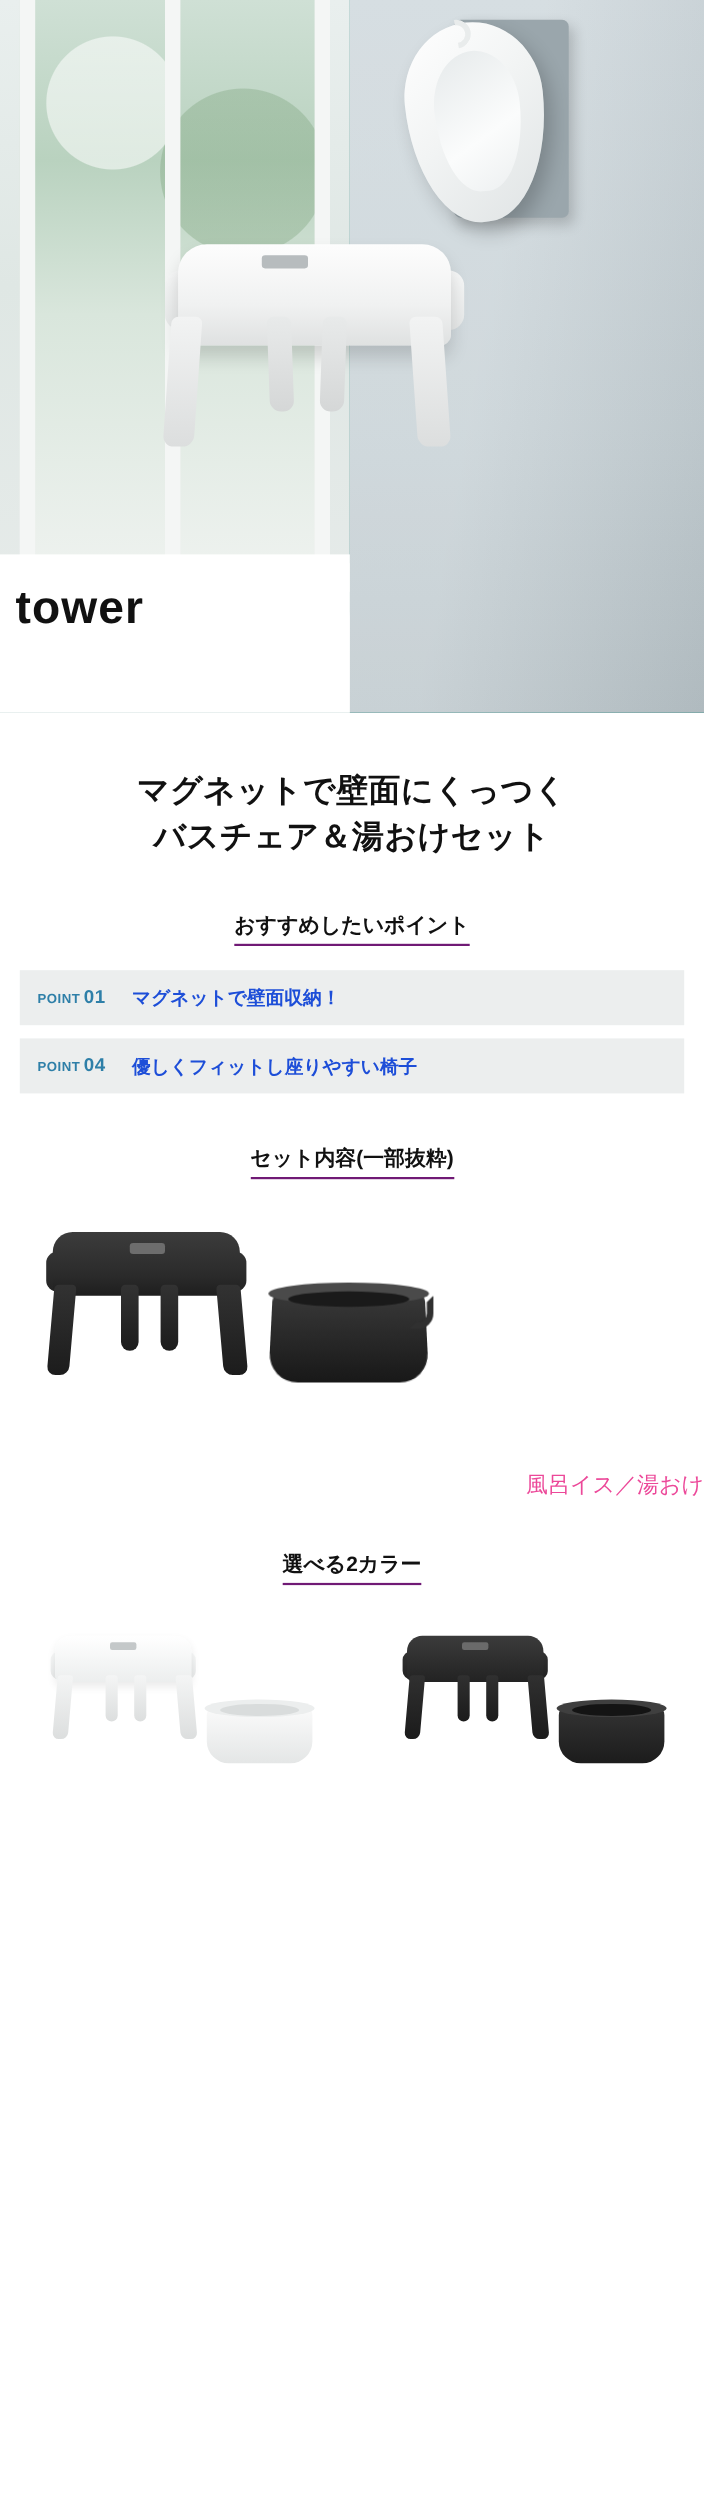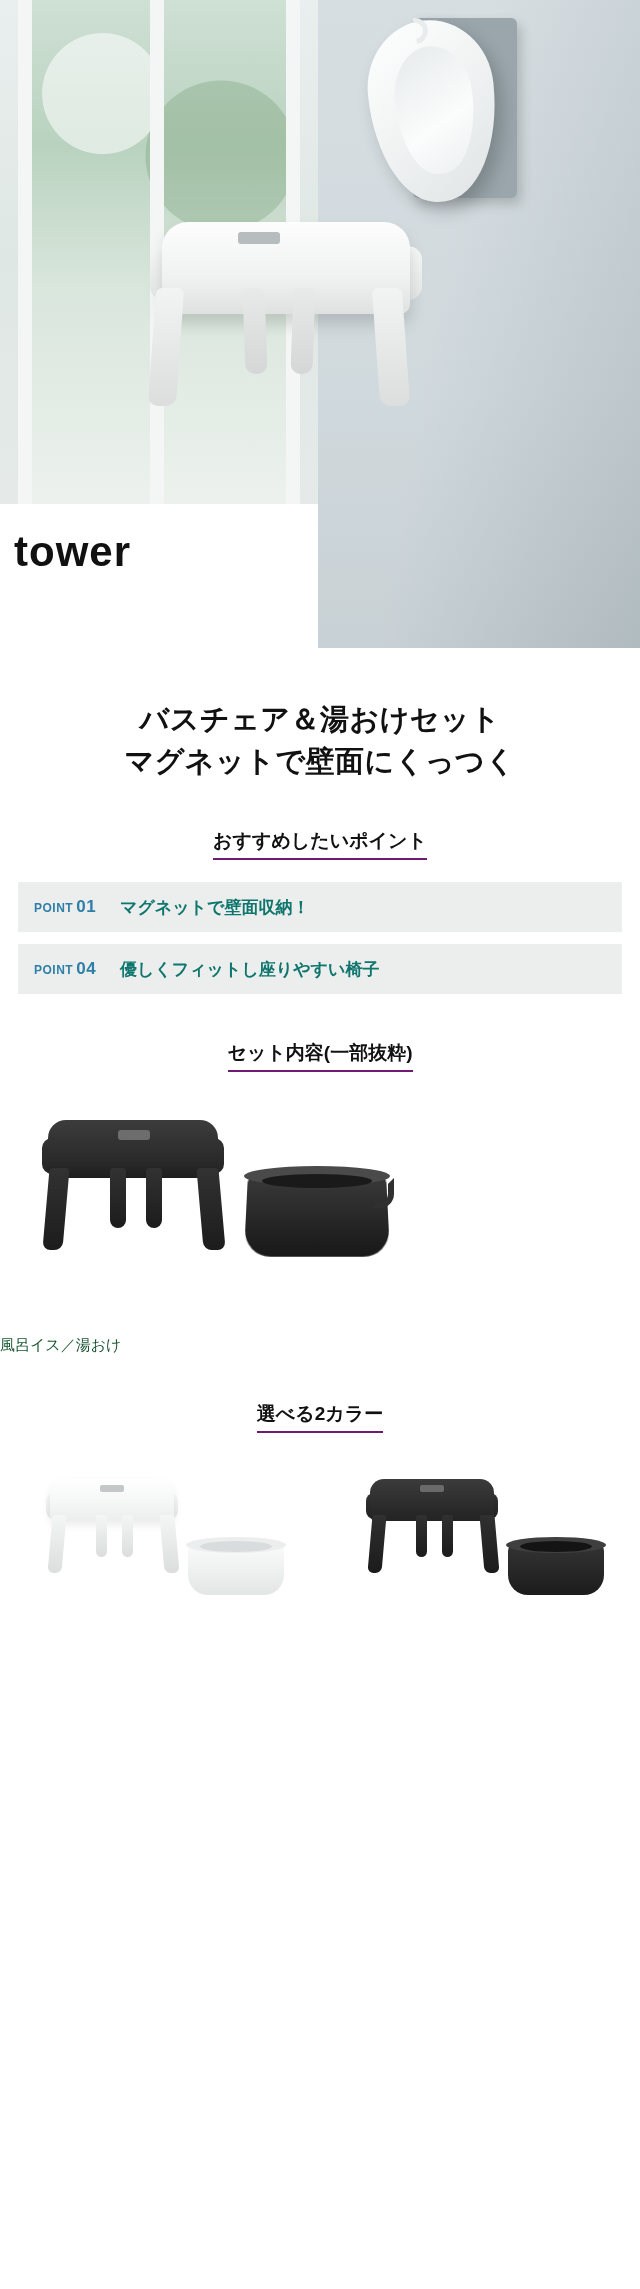--- a/index.html
+++ b/index.html
@@ -146,21 +146,21 @@
   }
   .point-tag {
     flex: 0 0 86px;
     color: #2e7fa8;
     font-weight: 700;
     font-size: 12px;
     letter-spacing: .5px;
   }
   .point-tag .num { font-size: 17px; margin-left: 3px; }
   .point-label {
-    font-size: 17px; font-weight: 700; color: #0f766e;
+    font-size: 17px; font-weight: 700; color: #1d4ed8;
   }
 
   
   .set-imgs {
     position: relative; height: 230px; margin-top: 26px;
   }
   .k-stool-seat {
     position: absolute; left: 48px; top: 22px; width: 170px; height: 58px;
     background: linear-gradient(180deg,#3c3c3c 0%, #2a2a2a 70%, #1e1e1e 100%);
     border-radius: 18px 18px 8px 8px;
@@ -192,21 +192,21 @@
   .k-basin-inner {
     position: absolute; left: 262px; top: 76px; width: 110px; height: 14px;
     background: #1a1a1a; border-radius: 50%;
   }
   .k-basin-hook {
     position: absolute; left: 372px; top: 80px; width: 22px; height: 30px;
     border: 6px solid #303030; border-left-color: transparent; border-top-color: transparent;
     border-radius: 0 0 14px 0;
   }
   .caption {
-    text-align: left; font-size: 15px; color: #14532d; margin-top: 8px;
+    text-align: right; font-size: 20px; color: #ec4899; margin-top: 8px;
   }
 
   
   .colors { position: relative; height: 190px; margin-top: 24px; }
   .c-col { position: absolute; top: 0; width: 300px; height: 190px; }
   .c-col.white { left: 10px; }
   .c-col.black { left: 330px; }
 
   .cs-seat { position: absolute; left: 40px; top: 22px; width: 124px; height: 42px; border-radius: 14px 14px 6px 6px; }
   .cs-apron { position: absolute; left: 36px; top: 36px; width: 132px; height: 26px; border-radius: 8px; }
@@ -262,22 +262,22 @@
   <div class="leg l1"></div>
   <div class="leg l2"></div>
   <div class="leg l3"></div>
   <div class="leg l4"></div>
 
   <div class="brand-bar"></div>
   <div class="brand-text">tower</div>
 </section>
 
 <section class="title-wrap">
+  <div class="title-line">マグネットで壁面にくっつく</div>
   <div class="title-line">バスチェア＆湯おけセット</div>
-  <div class="title-line">マグネットで壁面にくっつく</div>
 </section>
 
 <div class="sec-head">
   <span>おすすめしたいポイント</span>
 </div>
 
 <section class="points">
   <div class="point-row">
     <div class="point-tag">
       <span>POINT</span><span class="num">01</span>

